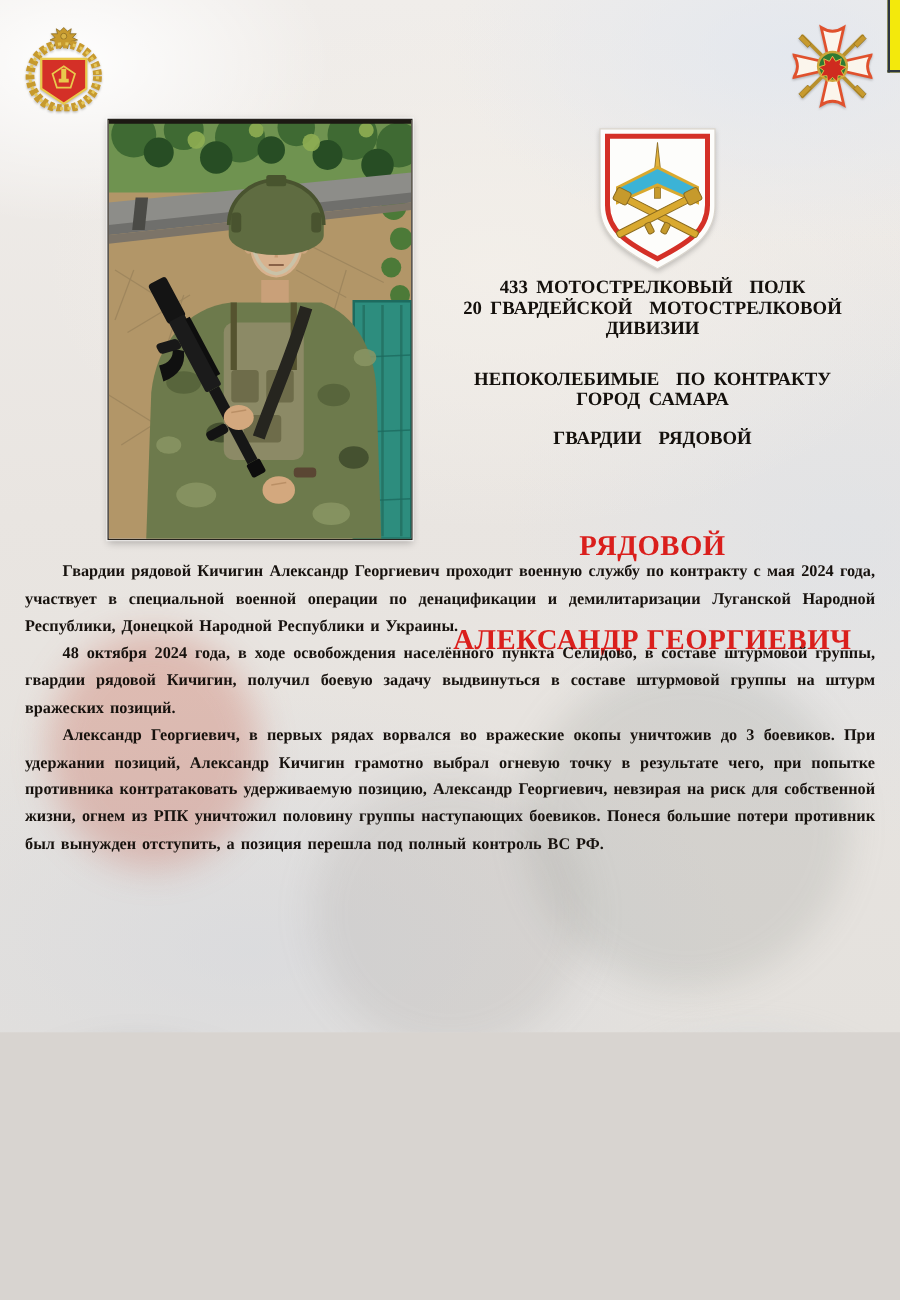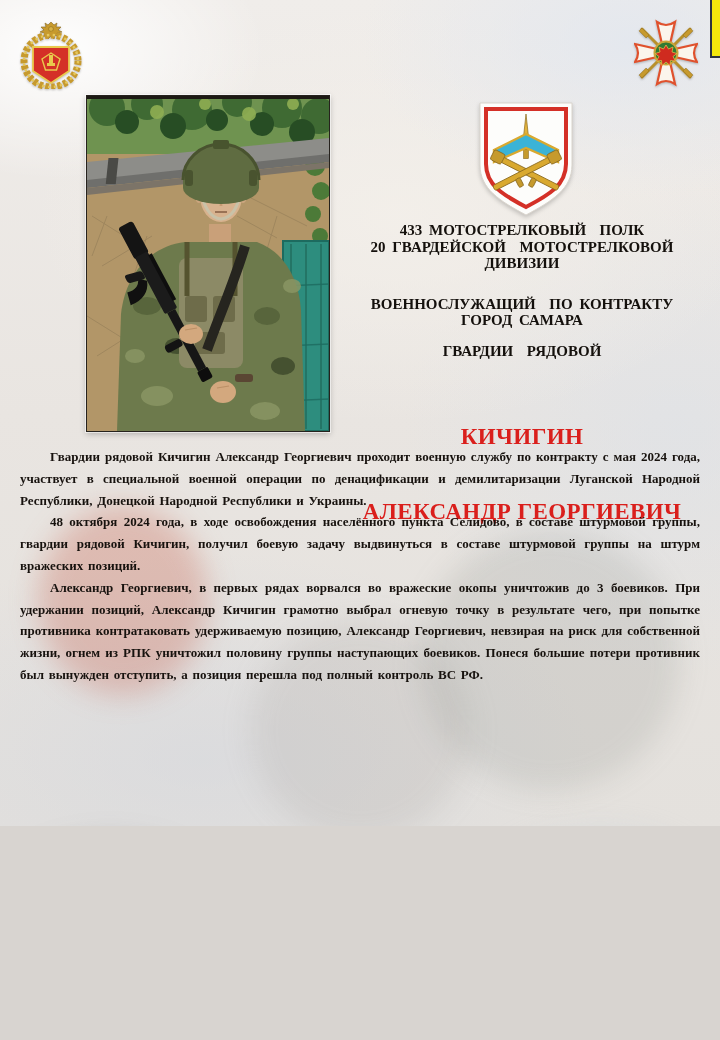--- a/index.html
+++ b/index.html
@@ -243,25 +243,25 @@
         <rect x="16" y="71" width="72" height="5.6" rx="2"></rect>
         <rect x="78" y="68" width="12" height="11" rx="2" fill="#c69a2c"></rect>
         <rect x="39" y="76" width="5" height="9" rx="1.5" fill="#c69a2c"></rect>
       </g>
     </g>
   </svg>
 
   <div class="hdr-block">
     <div class="hdr-line">433 МОТОСТРЕЛКОВЫЙ  ПОЛК</div>
     <div class="hdr-line">20 ГВАРДЕЙСКОЙ  МОТОСТРЕЛКОВОЙ  ДИВИЗИИ</div>
-    <div class="hdr-line hdr-gap-a">ВОЕННОСЛУЖАЩИЙ  ПО КОНТРАКТУ</div>
+    <div class="hdr-line hdr-gap-a">НЕПОКОЛЕБИМЫЕ  ПО КОНТРАКТУ</div>
     <div class="hdr-line">ГОРОД САМАРА</div>
     <div class="hdr-line hdr-gap-c">ГВАРДИИ  РЯДОВОЙ</div>
     <div class="name-block">
-      <div>КИЧИГИН</div>
+      <div>РЯДОВОЙ</div>
       <div>АЛЕКСАНДР ГЕОРГИЕВИЧ</div>
     </div>
   </div>
 
   <div class="body-text">
     <p>Гвардии рядовой Кичигин Александр Георгиевич проходит военную службу по контракту с мая 2024 года, участвует в специальной военной операции по денацификации и демилитаризации Луганской Народной Республики, Донецкой Народной Республики и Украины.</p>
     <p>48 октября 2024 года, в ходе освобождения населённого пункта Селидово, в составе штурмовой группы, гвардии рядовой Кичигин, получил боевую задачу выдвинуться в составе штурмовой группы на штурм вражеских позиций.</p>
     <p>Александр Георгиевич, в первых рядах ворвался во вражеские окопы уничтожив до 3 боевиков. При удержании позиций, Александр Кичигин грамотно выбрал огневую точку в результате чего, при попытке противника контратаковать удерживаемую позицию, Александр Георгиевич, невзирая на риск для собственной жизни, огнем из РПК уничтожил половину группы наступающих боевиков. Понеся большие потери противник был вынужден отступить, а позиция перешла под полный контроль ВС РФ.</p>
   </div>
 

